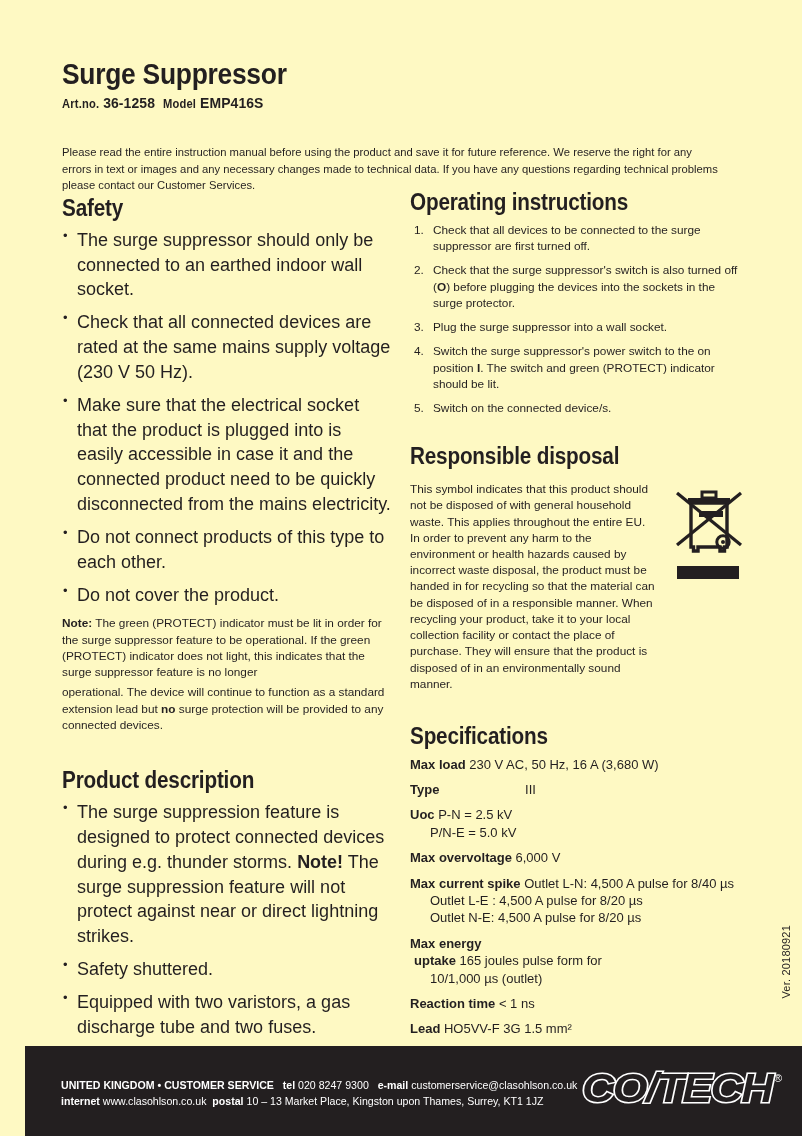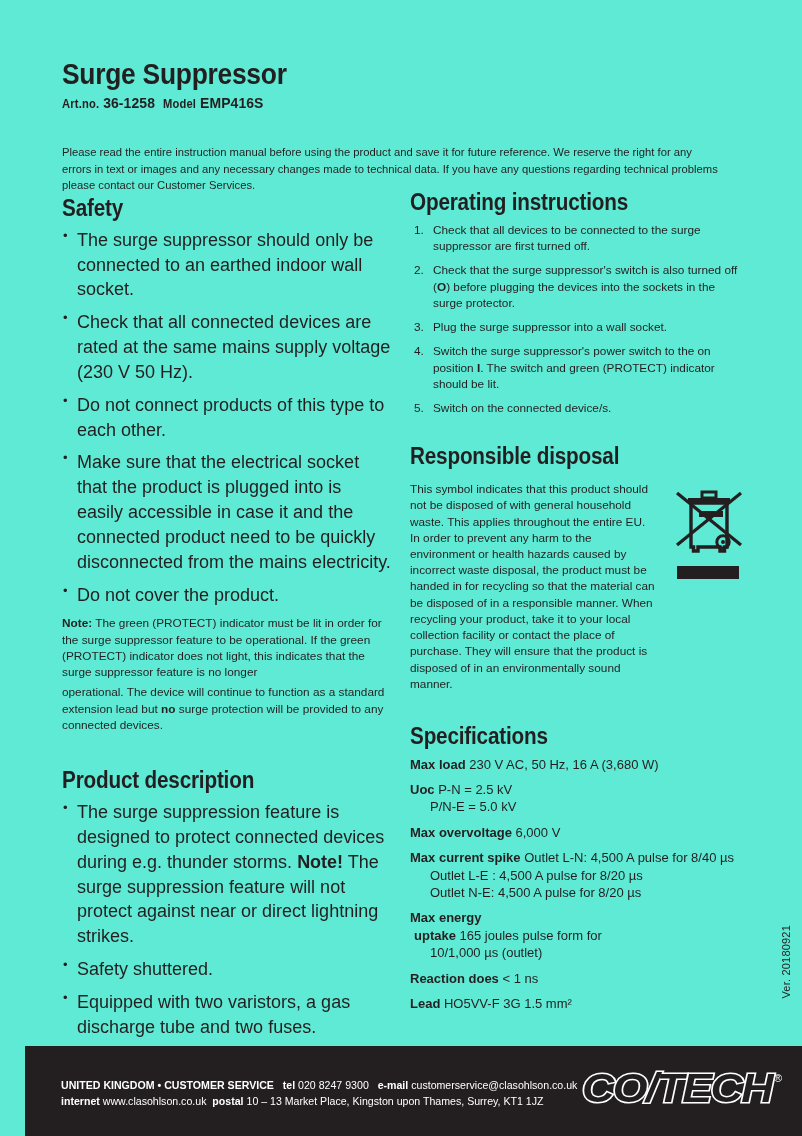--- a/index.html
+++ b/index.html
@@ -11,21 +11,21 @@
     width: 802px;
     height: 1136px;
     position: relative;
     font-family: "Liberation Sans", sans-serif;
     color: #231f20;
     overflow: hidden;
   }
   .page {
     position: absolute;
     inset: 0;
-    background: #5eead4;
+    background: #fef9c3;
   }
 
   
   .header {
     position: absolute;
     left: 62px;
     top: 58px;
     width: 690px;
   }
   .doc-title {
@@ -260,22 +260,22 @@
   </div>
 
   <p class="intro">Please read the entire instruction manual before using the product and save it for future reference. We reserve the right for any errors in text or images and any necessary changes made to technical data. If you have any questions regarding technical problems please contact our Customer Services.</p>
 
   <div class="col-left">
 
     <h2 class="section">Safety</h2>
     <ul class="bullets">
       <li>The surge suppressor should only be connected to an earthed indoor wall socket.</li>
       <li>Check that all connected devices are rated at the same mains supply voltage (230 V 50 Hz).</li>
+      <li>Make sure that the electrical socket that the product is plugged into is easily accessible in case it and the connected product need to be quickly disconnected from the mains electricity.</li>
       <li>Do not connect products of this type to each other.</li>
-      <li>Make sure that the electrical socket that the product is plugged into is easily accessible in case it and the connected product need to be quickly disconnected from the mains electricity.</li>
       <li>Do not cover the product.</li>
     </ul>
 
 
     <p class="note" style="margin-bottom:4px;"><b>Note:</b><span> The green (PROTECT) indicator must be lit in order for the surge suppressor feature to be operational. If the green (PROTECT) indicator does not light, this indicates that the surge suppressor feature is no longer</span></p>
     <p class="note"><span>operational. The device will continue to function as a standard extension lead but </span><b>no</b><span> surge protection will be provided to any connected devices.</span></p>
 
     <div class="section-gap"></div>
 
     <h2 class="section">Product description</h2>
@@ -331,20 +331,24 @@
     <div class="section-gap-sm"></div>
 
     <h2 class="section">Specifications</h2>
     <div class="spec-list">
 
       <div class="spec-row">
         <span class="lbl">Max load</span>
         <span>230 V AC, 50 Hz, 16 A (3,680 W)</span>
       </div>
 
+      <div class="spec-row">
+        <span class="lbl">Type</span>
+        <span class="type-val">III</span>
+      </div>
 
       <div class="spec-row">
         <span class="lbl">Uoc</span>
         <span>P-N = 2.5 kV</span>
         <span class="sub">P/N-E = 5.0 kV</span>
       </div>
 
       <div class="spec-row">
         <span class="lbl">Max overvoltage</span>
         <span>6,000 V</span>
@@ -357,21 +361,21 @@
         <span class="sub">Outlet N-E: 4,500 A pulse for 8/20 µs</span>
       </div>
 
       <div class="spec-row energy">
         <span class="lbl">Max energy</span>
         <span class="lbl2"><span>uptake</span> <span style="font-weight:normal">165 joules pulse form for</span></span>
         <span class="sub">10/1,000 µs (outlet)</span>
       </div>
 
       <div class="spec-row">
-        <span class="lbl">Reaction does</span>
+        <span class="lbl">Reaction time</span>
         <span>&lt; 1 ns</span>
       </div>
 
       <div class="spec-row">
         <span class="lbl">Lead</span>
         <span>HO5VV-F 3G 1.5 mm²</span>
       </div>
     </div>
   </div>
 

